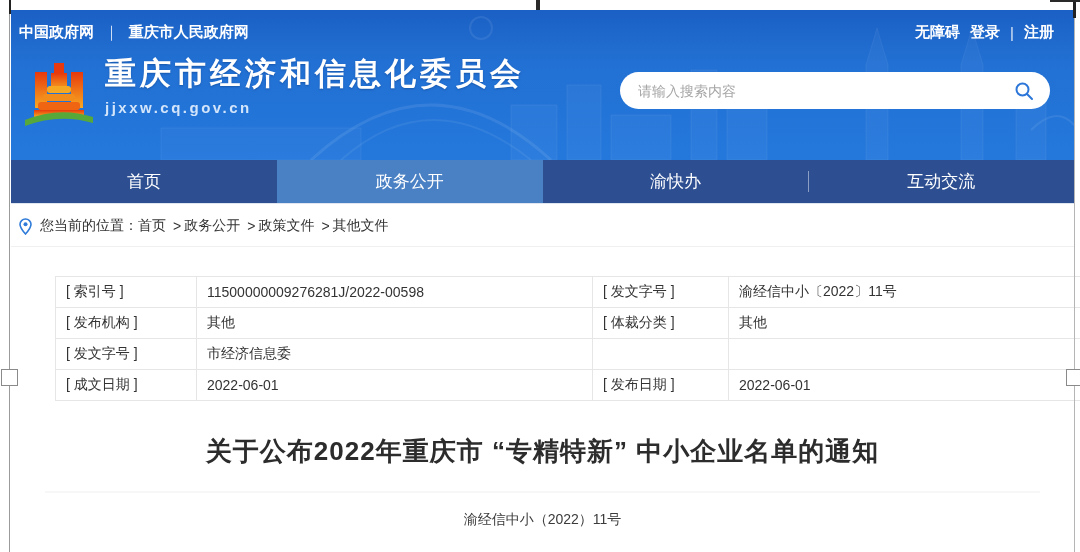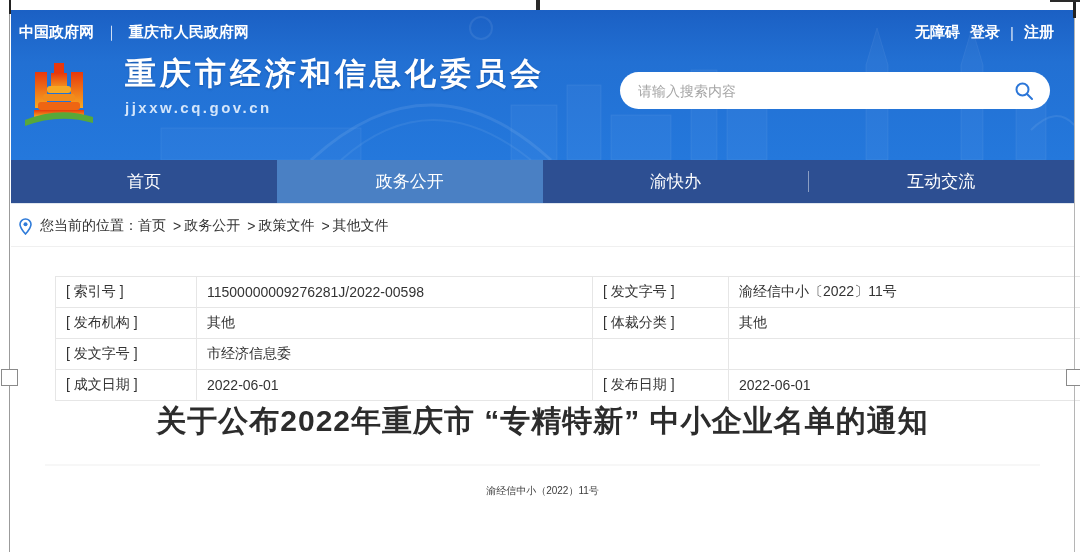--- a/index.html
+++ b/index.html
@@ -24,21 +24,21 @@
   
   .header{position:relative;height:150px;overflow:hidden;
     background:linear-gradient(180deg,#1b60c4 0%,#2270d3 35%,#2478dc 100%);}
   .skyline{position:absolute;inset:0;opacity:.55;pointer-events:none;}
   .toplinks{position:relative;z-index:2;display:flex;justify-content:space-between;
     padding:13px 20px 0 8px;color:#fff;font-size:15px;font-weight:bold;}
   .toplinks .grp{display:flex;align-items:center;gap:10px;}
   .toplinks .sep{font-weight:normal;opacity:.85;}
   .toplinks span{cursor:pointer;}
   .brand{position:absolute;left:10px;top:46px;display:flex;align-items:flex-start;z-index:2;}
-  .brand-text{margin-left:28px;}
+  .brand-text{margin-left:8px;}
   .brand-title{font-size:31px;font-weight:bold;color:#fff;letter-spacing:4px;line-height:1.15;
     text-shadow:0 1px 2px rgba(0,40,100,.35);}
   .brand-sub{font-size:15px;font-weight:bold;color:#d3e5fa;letter-spacing:2.5px;margin-top:7px;}
   .search{position:absolute;right:24px;top:62px;width:430px;height:37px;background:#fff;
     border-radius:19px;display:flex;align-items:center;padding:0 16px;z-index:2;box-sizing:border-box;}
   .search input{border:none;outline:none;flex:1;font-size:14px;color:#333;background:transparent;}
   .search input::placeholder{color:#a6a6a6;}
   .search .mag{width:20px;height:20px;flex:0 0 auto;cursor:pointer;}
 
   
@@ -59,23 +59,23 @@
   
   table.meta{border-collapse:collapse;margin:29px 0 0 44px;table-layout:fixed;width:955px;}
   table.meta td{border:1px solid #e6e6e6;height:30px;font-size:14px;color:#333;
     padding:0 10px;background:#fff;white-space:nowrap;overflow:hidden;}
   td.mlabel{text-align:left;width:120px;}
   td.mlabel2{text-align:left;width:115px;}
   td.mval{width:375px;padding-left:22px;margin-left:28px;}
   td.mval2{width:345px;padding-left:22px;}
 
   
-  .doc-title{text-align:center;font-size:30px;font-weight:bold;color:#2c2c2c;letter-spacing:1px;}
+  .doc-title{margin-top:33px;text-align:center;font-size:26px;font-weight:bold;color:#2c2c2c;letter-spacing:1px;}
   .doc-divider{margin:22px 34px 0 34px;border-top:2px solid #f7f7f7;}
-  .doc-number{margin-top:18px;text-align:center;font-size:10px;color:#3b3b3b;}
+  .doc-number{margin-top:18px;text-align:center;font-size:14px;color:#3b3b3b;}
 </style>
 </head>
 <body>
 
 <div class="frame-line-left"></div>
 <div class="frame-line-right"></div>
 <div class="frame-tick-top"></div>
 <div class="frame-tick-topright"></div>
 <div class="handle left"></div>
 <div class="handle right"></div>

